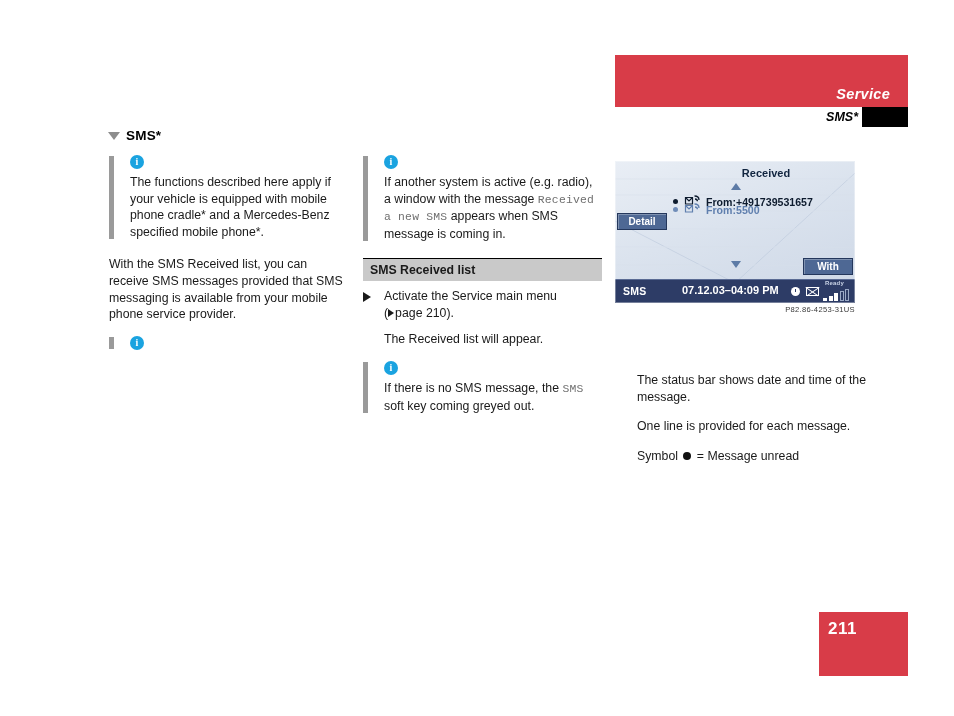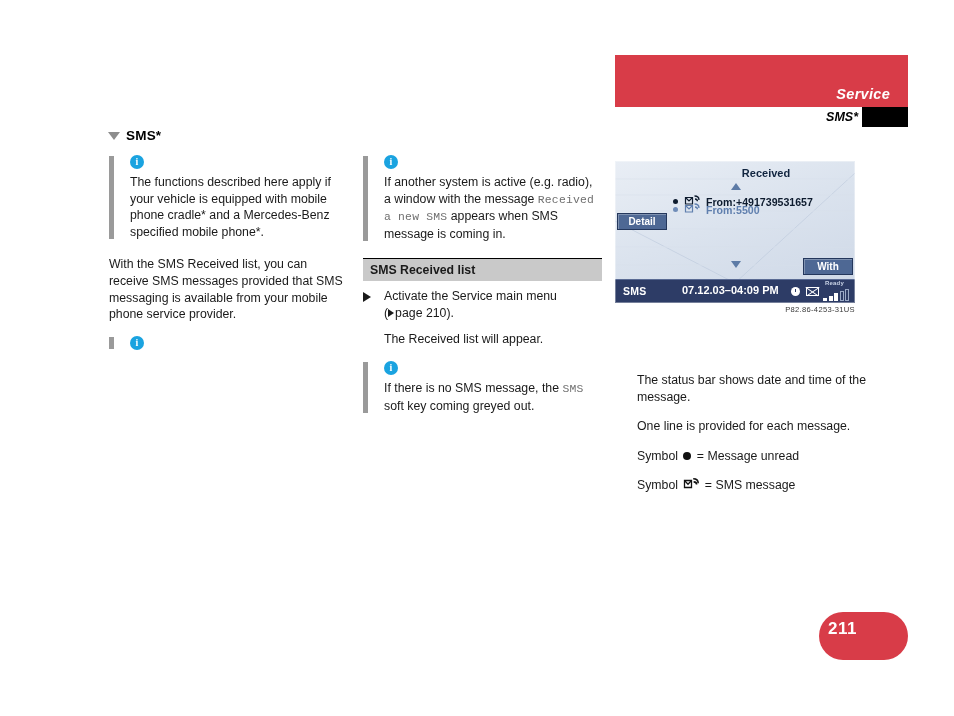--- a/index.html
+++ b/index.html
@@ -368,23 +368,22 @@
     font-size: 7.6px;
     color: #3a3a3a;
     letter-spacing: .3px;
     font-family: "Liberation Sans", sans-serif;
   }
 
   
   .pagebox {
     position: absolute;
     left: 819px; top: 612px;
-    width: 89px; height: 48px;
+    width: 89px; height: 64px;
     background: #d83c48;
-    border-radius: 25px;
   }
   .pagenum {
     position: absolute;
     left: 9px; top: 7px;
     color: #ffffff;
     font-size: 17px;
     font-weight: bold;
     letter-spacing: .5px;
   }
 </style>
@@ -500,25 +499,19 @@
     </div>
     <div class="shot-bevel"></div>
   </div>
 
   <div class="shot-caption">P82.86-4253-31US</div>
 
   <div class="col col-3">
     <p class="body">The status bar shows date and time of the message.</p>
     <p class="body">One line is provided for each message.</p>
     <p class="body"><span>Symbol</span> <span class="dot-unread"></span> <span>= Message unread</span></p>
-    <p class="body"><span>Symbol</span> <svg class="sms-glyph" viewBox="0 0 16 13">
-        <path d="M1.5 2.5 L8.5 2.5 L8.5 9.5 L1.5 9.5 Z" fill="none" stroke="#111" stroke-width="1.3"></path>
-        <path d="M1.5 2.5 L5 6.2 L8.5 2.5" fill="none" stroke="#111" stroke-width="1.3"></path>
-        <path d="M10.2 0.8 C13.6 0.8 15.2 3 15.2 5.2" fill="none" stroke="#111" stroke-width="1.6"></path>
-        <path d="M10.6 3.9 C12.9 3.9 13.6 5.2 13.6 6.4" fill="none" stroke="#111" stroke-width="1.6"></path>
-      </svg> <span>= SMS message</span></p>
   </div>
 
   <div class="pagebox">
     <span class="pagenum">211</span>
   </div>
 
 </div>
 
 </body></html>

